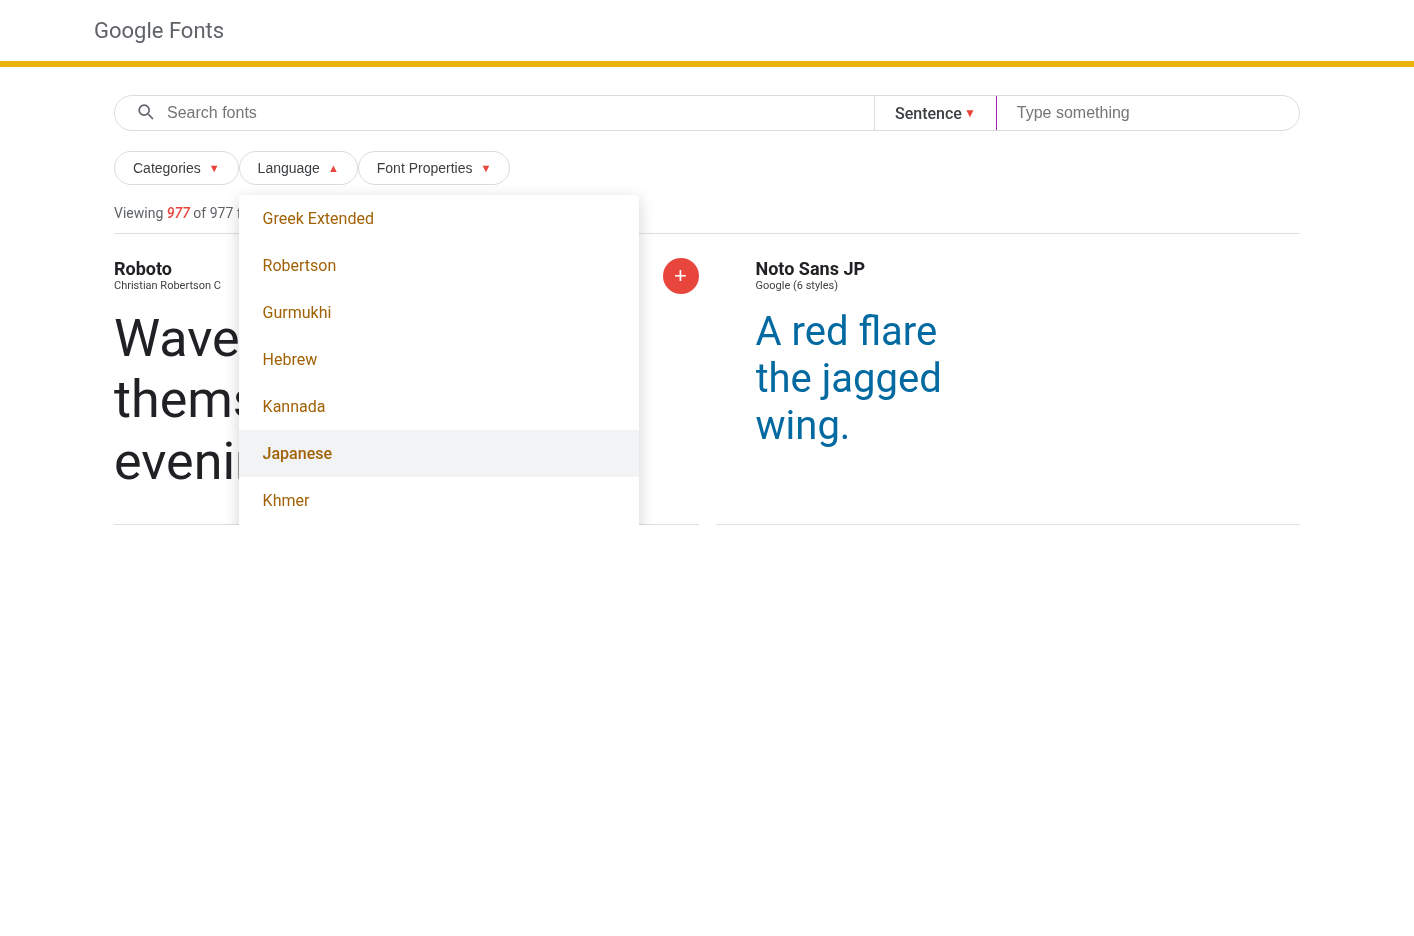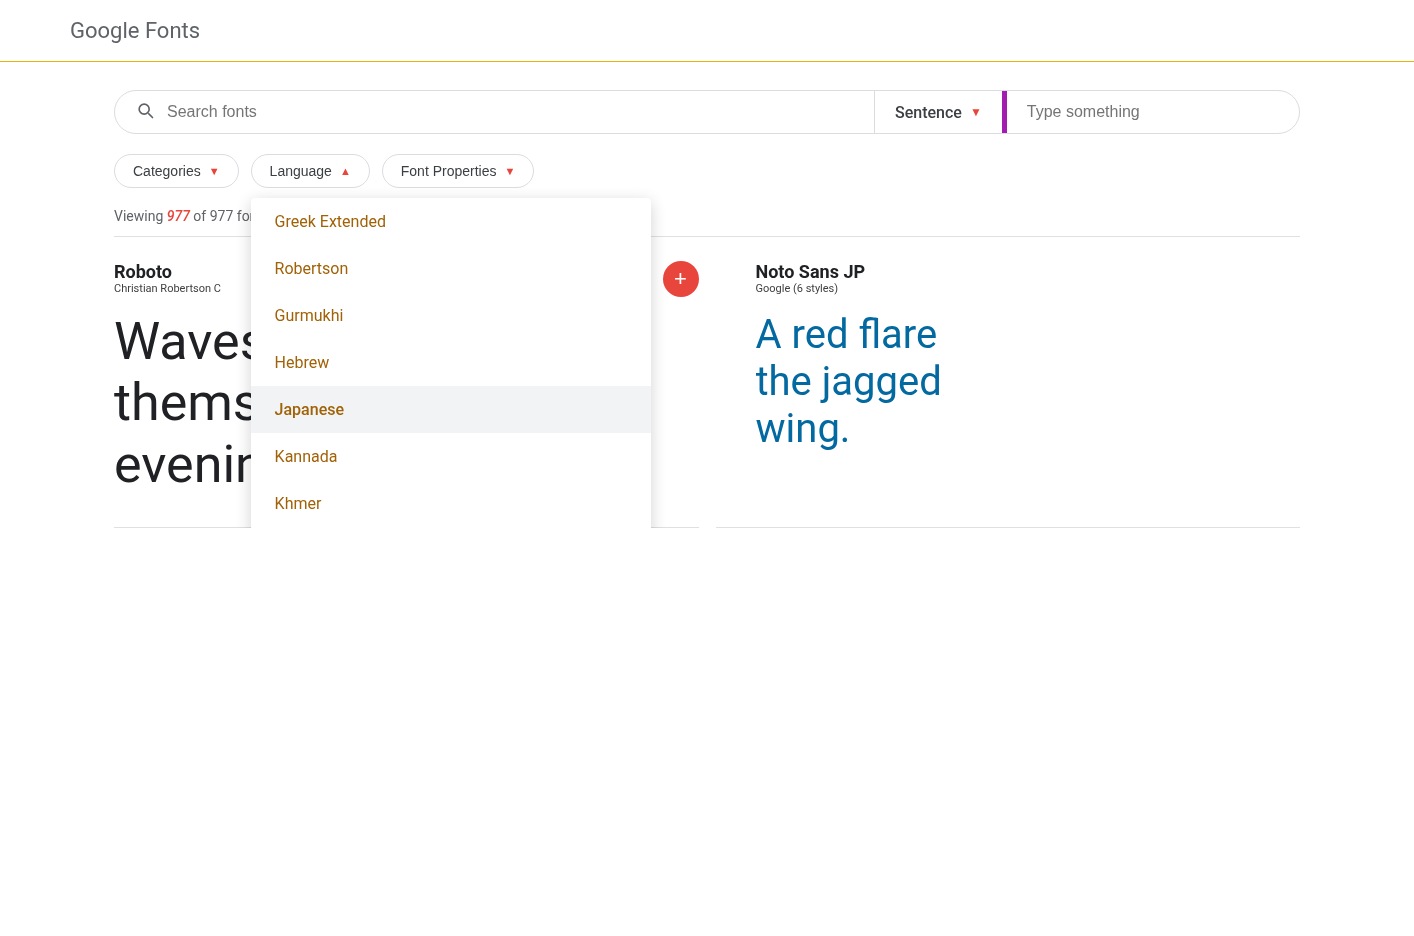--- a/index.html
+++ b/index.html
@@ -7,39 +7,39 @@
       font-family: 'Google Sans', Roboto, Arial, sans-serif;
       background: #fff;
       color: #3c4043;
       overflow-x: hidden;
     }
 
     
     .header {
       display: flex;
       align-items: center;
-      padding: 18px 70px;
-      border-bottom: 1px solid #eab308;
+      padding: 18px 94px;
+      border-bottom: 6px solid #eab308;
     }
     .header-title {
       font-size: 22px;
       color: #5f6368;
       font-weight: 400;
       letter-spacing: 0;
     }
 
     
     .search-area {
       display: flex;
       align-items: stretch;
       margin: 28px 114px 20px;
       border: 1px solid #dadce0;
       border-radius: 24px;
       overflow: hidden;
-      height: 44px;
+      height: 36px;
     }
     .search-left {
       display: flex;
       align-items: center;
       flex: 0 0 760px;
       padding: 0 20px;
       border-right: 1px solid #dadce0;
     }
     .search-icon-wrap {
       color: #5f6368;
@@ -55,43 +55,42 @@
       background: transparent;
     }
     .sentence-dropdown {
       display: flex;
       align-items: center;
       padding: 0 20px;
       cursor: pointer;
       font-size: 16px;
       font-weight: 500;
       color: #3c4043;
-      border-right: 5px solid #a21caf;
-      gap: 8px;
+      border-right: 1px solid #a21caf;
+      gap: 2px;
       white-space: nowrap;
     }
     .sentence-arrow {
       color: #e8453c;
       font-size: 12px;
     }
     .type-something-input {
       border: none;
       outline: none;
       font-size: 16px;
       color: #9aa0a6;
       padding: 0 20px;
       flex: 1;
       background: transparent;
     }
 
     
     .filters {
       display: flex;
       align-items: center;
-      gap: 12px;
       margin: 0 114px 20px;
     }
     .filter-btn {
       display: flex;
       align-items: center;
       gap: 8px;
       border: 1px solid #dadce0;
       border-radius: 20px;
       padding: 8px 18px;
       font-size: 14px;
@@ -271,22 +270,22 @@
       <span class="arrow-up">▲</span>
     </button>
 
     <div class="language-dropdown">
       <div class="dropdown-scroll">
 
       <div class="dropdown-item">Greek Extended</div>
           <div class="dropdown-item">Robertson</div>
           <div class="dropdown-item">Gurmukhi</div>
           <div class="dropdown-item">Hebrew</div>
+          <div class="dropdown-item">Kannada</div>
           <div class="dropdown-item selected">Japanese</div>
-          <div class="dropdown-item">Kannada</div>
           <div class="dropdown-item">Khmer</div>
           <div class="dropdown-item">Korean</div>
           <div class="dropdown-item">Latin</div>
         </div>
     </div>
   </div>
 
   <button class="filter-btn">
     <span>Font Properties</span>
     <span class="arrow-down">▼</span>

